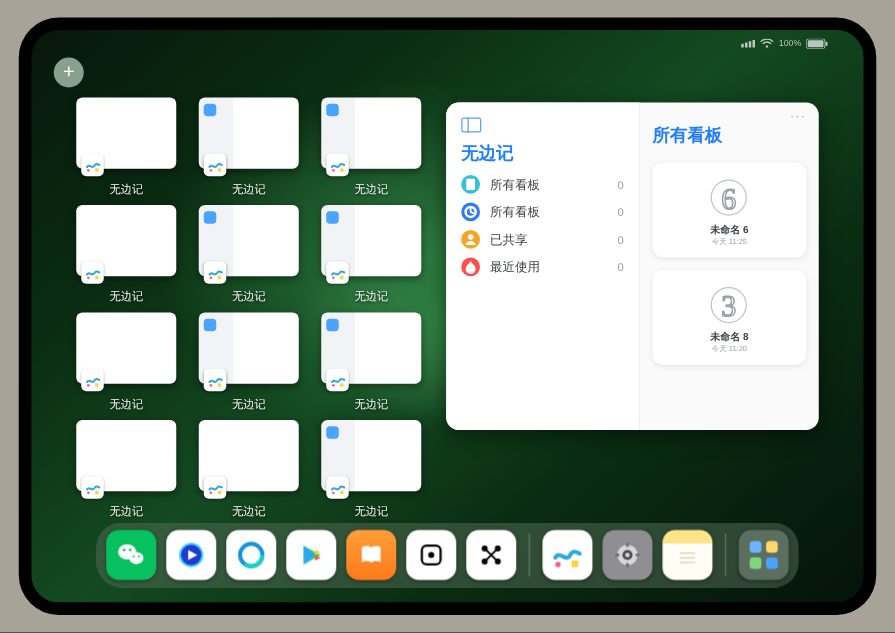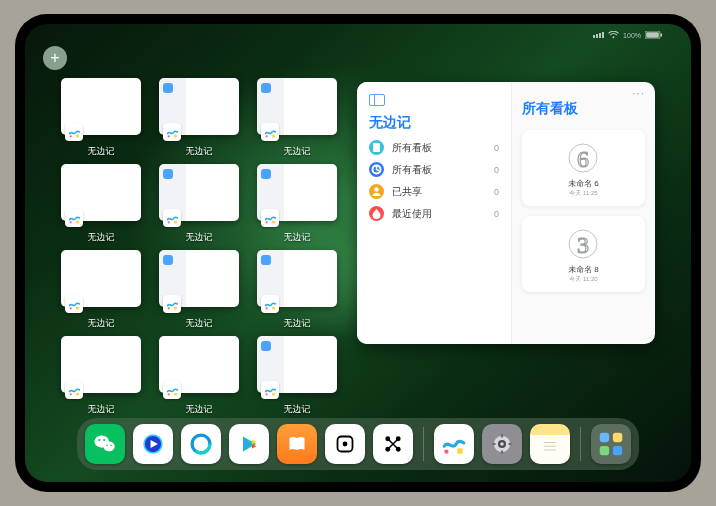--- a/index.html
+++ b/index.html
@@ -190,21 +190,21 @@
   }
   .board-card {
     background:#fff; border-radius:8px; padding:8px;
     box-shadow: 0 1px 4px rgba(0,0,0,.08);
     display:flex; flex-direction:column; align-items:center;
   }
   .board-sketch {
     width: 52px; height: 40px;
     display:flex; align-items:center; justify-content:center;
   }
-  .board-label { font-size:8px; color:#3b3e41; font-weight:400; }
+  .board-label { font-size:8px; color:#3b3e41; font-weight:700; }
   .board-sub { font-size:6px; color:#9aa0a6; }
   
   .dock {
     position:absolute; bottom:12px; left:50%; transform:translateX(-50%);
     height: 52px;
     padding: 6px 8px;
     border-radius: 20px;
     background: rgba(80,105,84,0.55);
     backdrop-filter: blur(4px);
     display:flex; align-items:center; gap: 8px;

